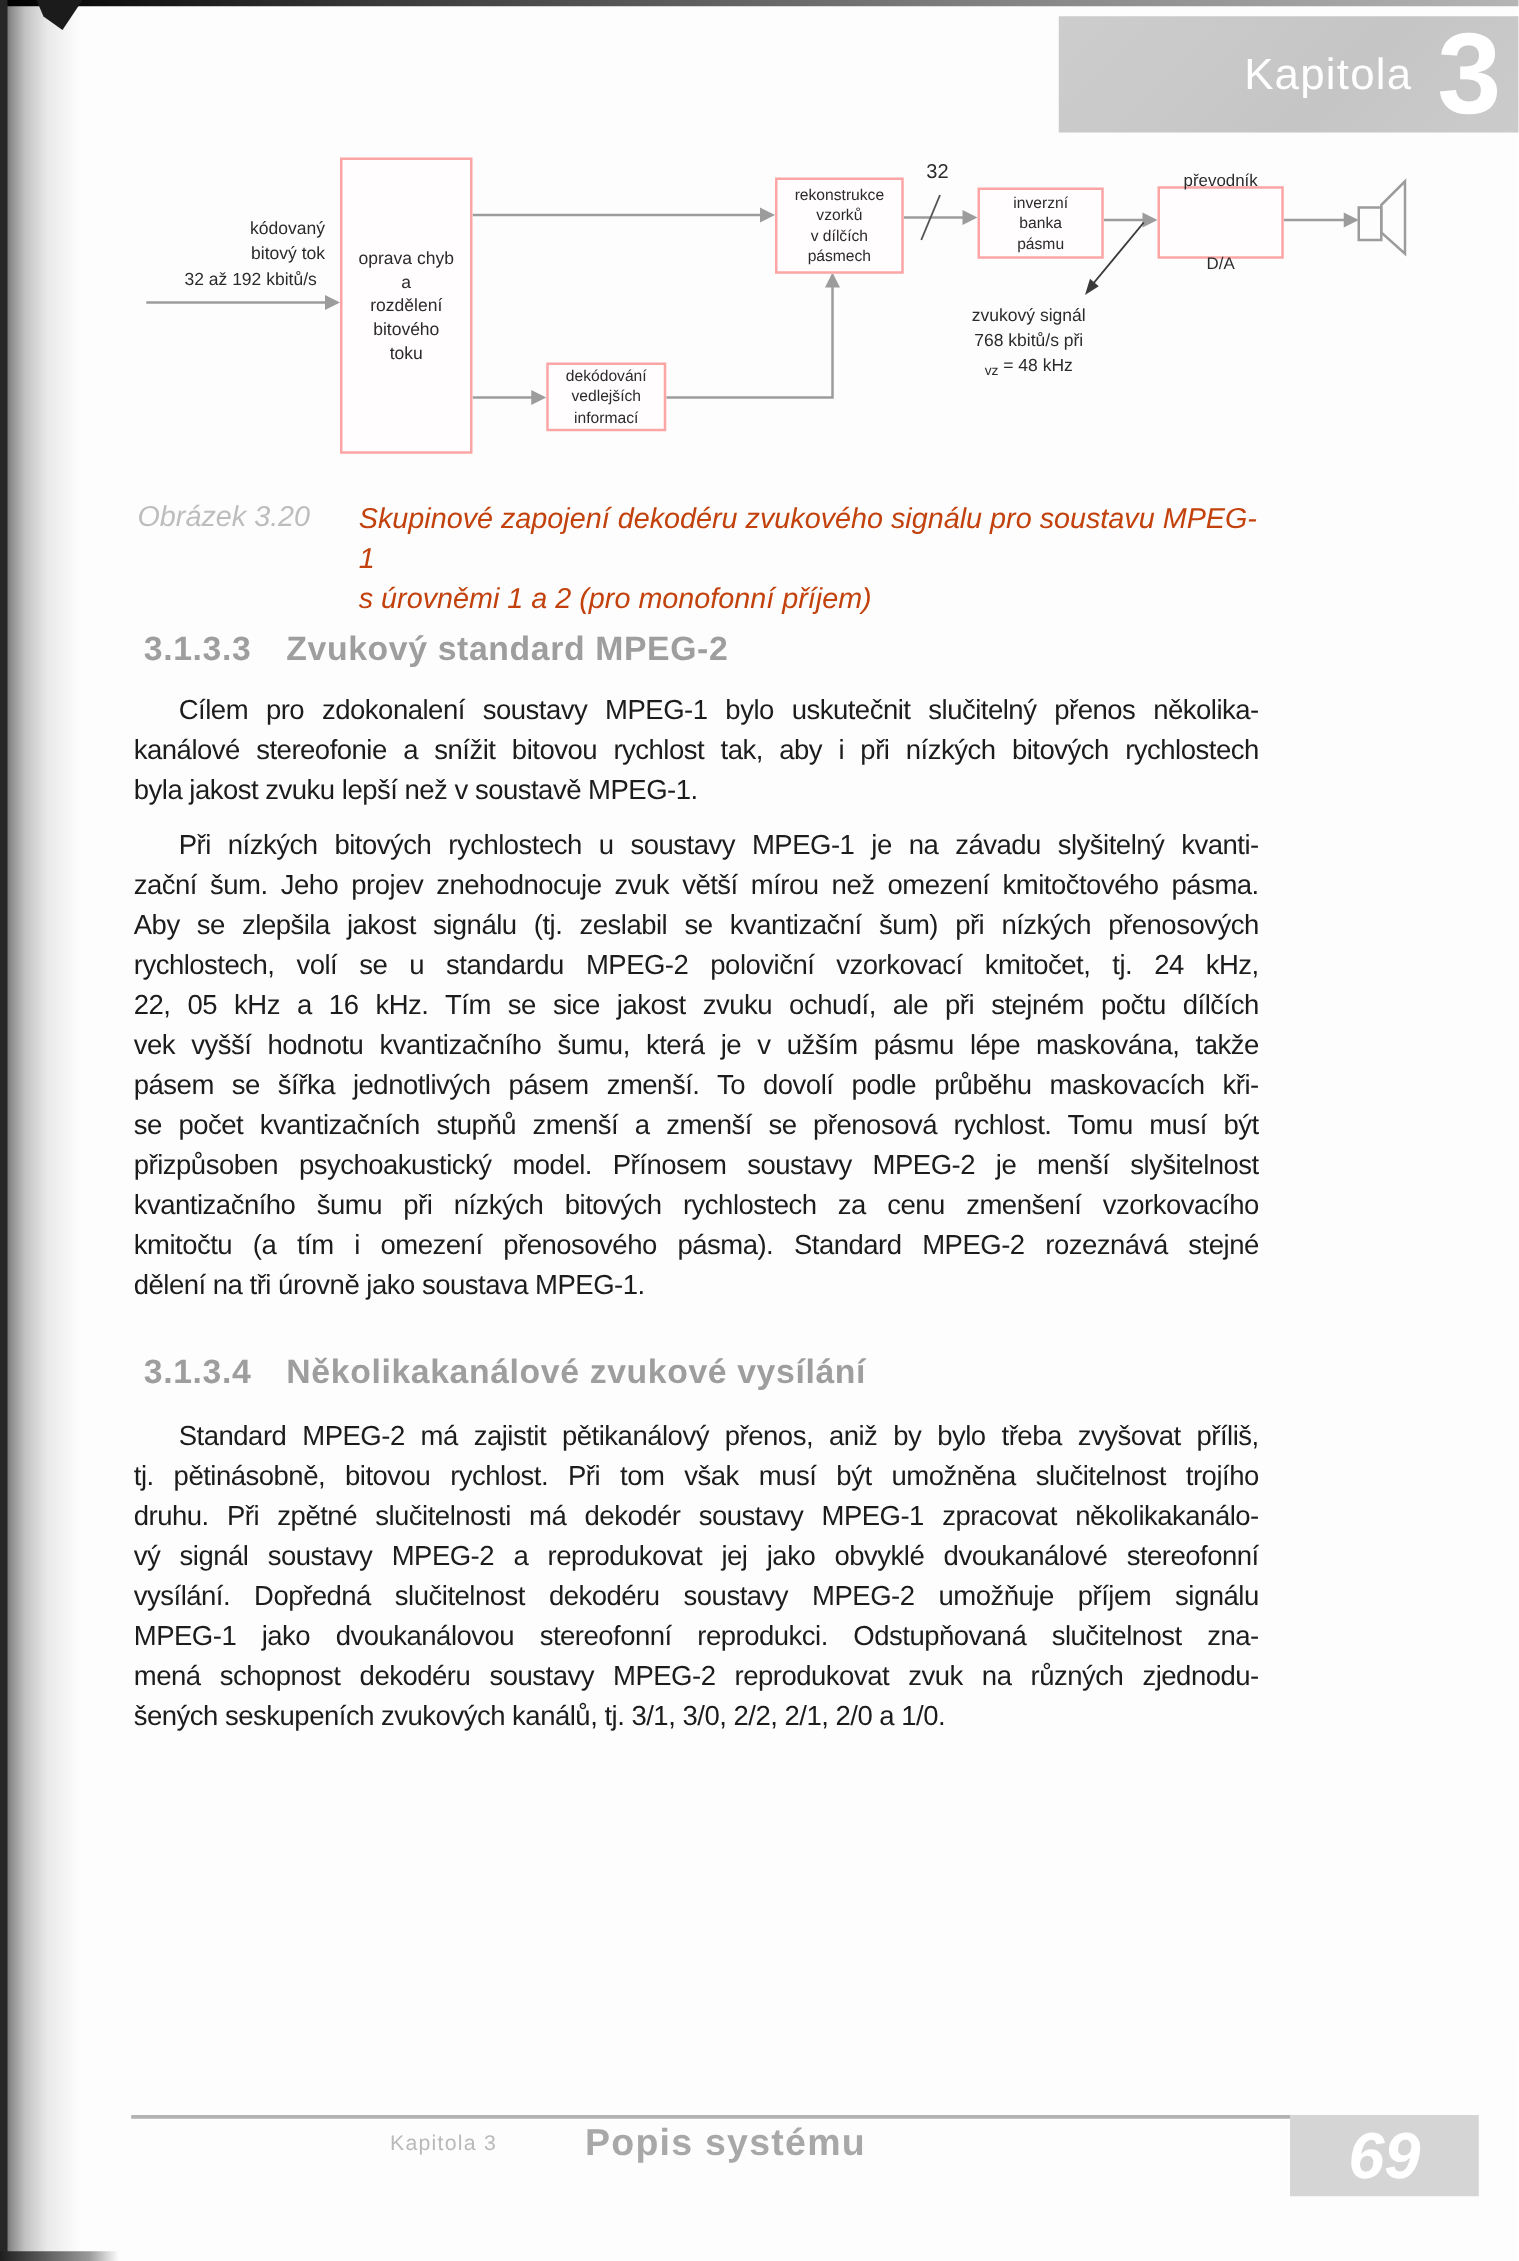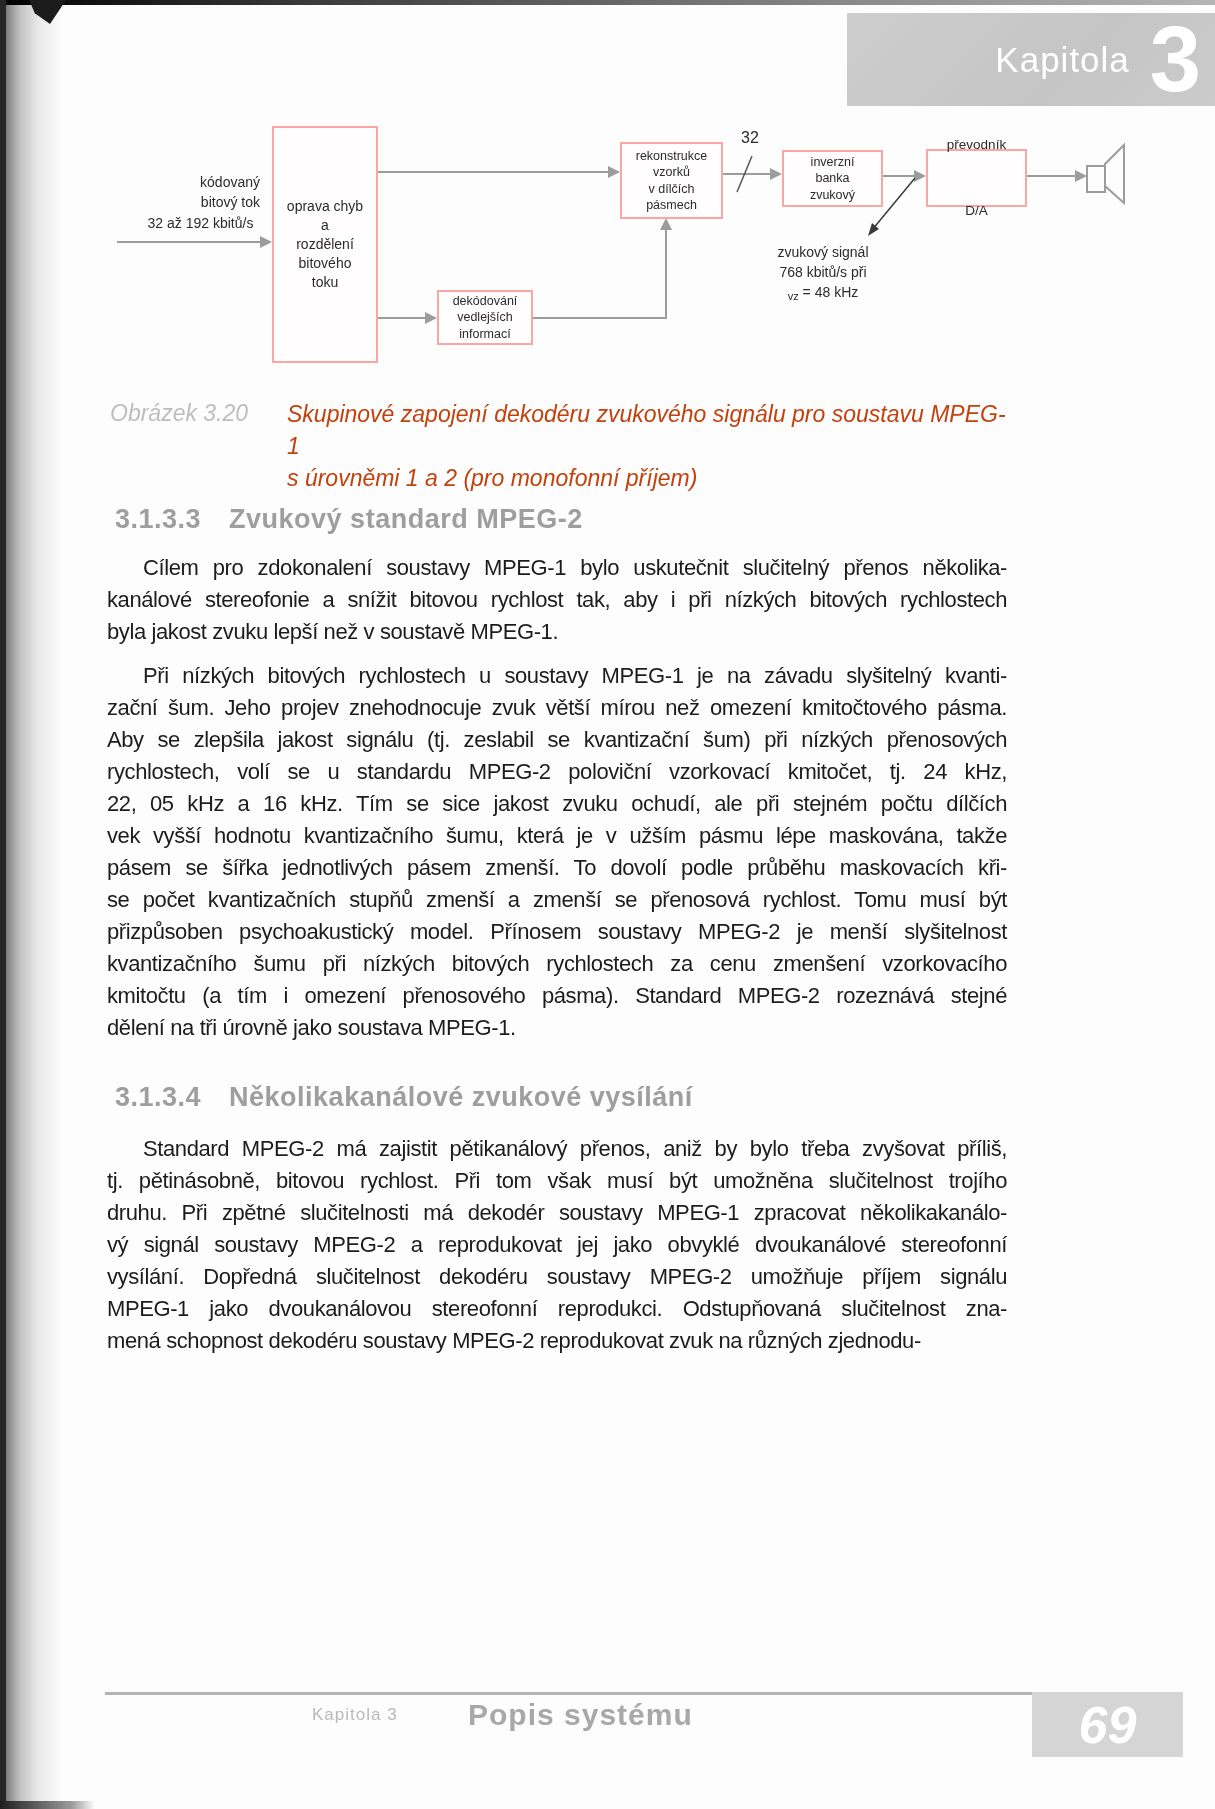--- a/index.html
+++ b/index.html
@@ -125,21 +125,21 @@
       </div>
     <div class="dg-box" style="left:620px;top:142px;width:103px;height:77px;">
         <div class="tline">rekonstrukce</div>
         <div class="tline">vzorků</div>
         <div class="tline">v dílčích</div>
         <div class="tline">pásmech</div>
       </div>
     <div class="dg-box" style="left:782px;top:150px;width:101px;height:57px;">
         <div class="tline">inverzní</div>
         <div class="tline">banka</div>
-        <div class="tline">zvukový</div>
+        <div class="tline">pásmu</div>
       </div>
     <div class="dg-box da" style="left:926px;top:149px;width:101px;height:58px;gap:48px;">
         <div class="tline">převodník</div>
         <div class="tline">D/A</div>
       </div>
     <div class="dg-box" style="left:437px;top:290px;width:96px;height:55px;">
         <div class="tline">dekódování</div>
         <div class="tline">vedlejších</div>
         <div class="tline">informací</div>
       </div>
@@ -192,20 +192,21 @@
     <span>Několikakanálové zvukové vysílání</span>
   </div>
   <div class="body-para" id="para3">
       <div class="tline">Standard MPEG-2 má zajistit pětikanálový přenos, aniž by bylo třeba zvyšovat příliš,</div>
       <div class="tline">tj. pětinásobně, bitovou rychlost. Při tom však musí být umožněna slučitelnost trojího</div>
       <div class="tline">druhu. Při zpětné slučitelnosti má dekodér soustavy MPEG-1 zpracovat několikakanálo-</div>
       <div class="tline">vý signál soustavy MPEG-2 a reprodukovat jej jako obvyklé dvoukanálové stereofonní</div>
       <div class="tline">vysílání. Dopředná slučitelnost dekodéru soustavy MPEG-2 umožňuje příjem signálu</div>
       <div class="tline">MPEG-1 jako dvoukanálovou stereofonní reprodukci. Odstupňovaná slučitelnost zna-</div>
       <div class="tline">mená schopnost dekodéru soustavy MPEG-2 reprodukovat zvuk na různých zjednodu-</div>
+      <div class="tline">šených seskupeních zvukových kanálů, tj. 3/1, 3/0, 2/2, 2/1, 2/0 a 1/0.</div>
     </div>
 
   <div class="footer-rule"></div>
   <div class="footer-chapter">Kapitola 3</div>
   <div class="footer-section">Popis systému</div>
   <div class="footer-pagebox">
     <span>69</span>
   </div>
 
 </div>

